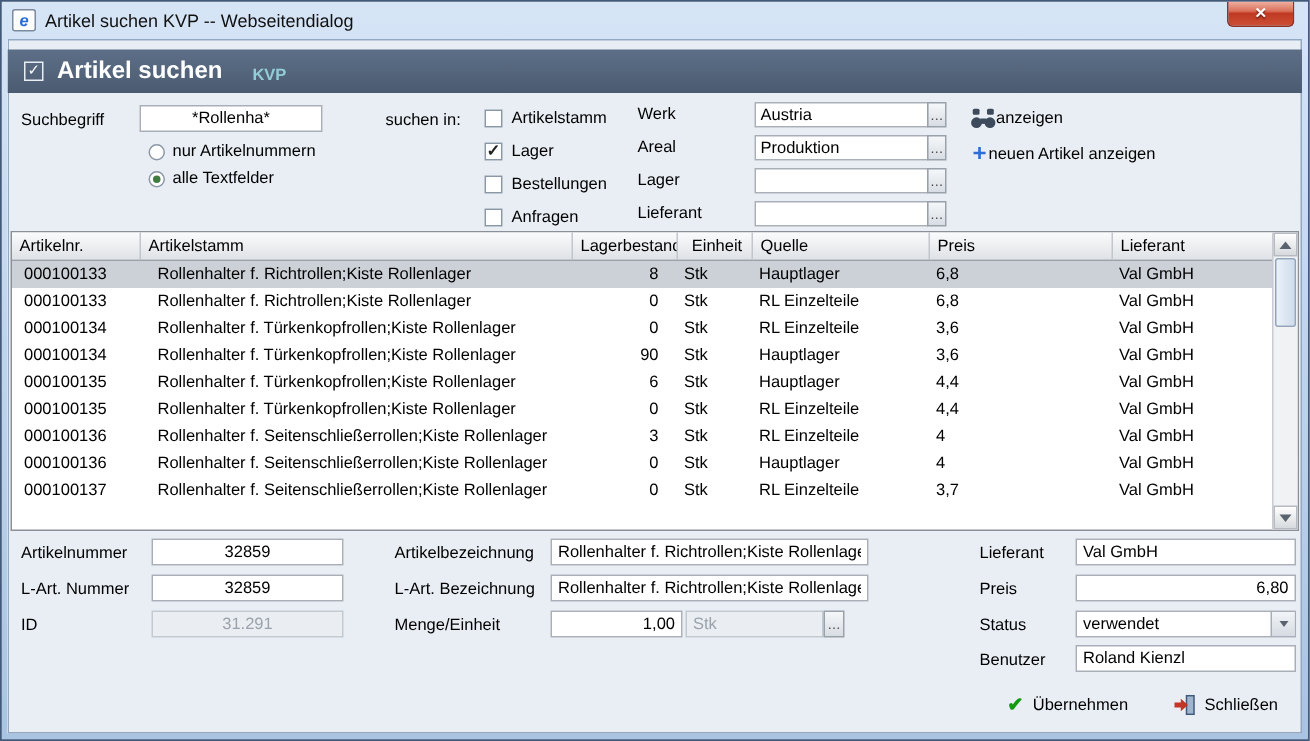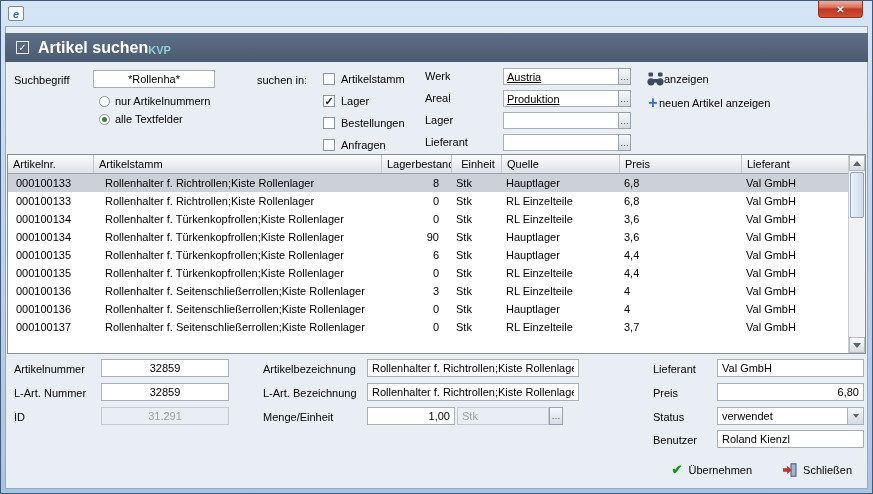--- a/index.html
+++ b/index.html
@@ -19,40 +19,40 @@
                color:#fff; display:flex; align-items:center; justify-content:center;
                font-size:10px; font-weight:bold; text-shadow:0 1px 1px #7a2315; }
   
   .window-body { height:463px; background:#e9eef5; box-shadow:inset 0 0 0 1px #93a9c2; position:relative; overflow:hidden; }
   
   .appheader { margin-top:7px; height:29px; background:linear-gradient(180deg,#5d6f87 0%,#4b5b71 100%);
                display:flex; align-items:center; padding:0 11px; }
   .hdr-icon { width:13px; height:13px; border:1px solid #e8eef5; color:#fff; font-size:10px;
               line-height:11px; text-align:center; margin-right:9px; }
   .hdr-title { color:#fff; font-weight:bold; font-size:16px; }
-  .hdr-sub { color:#93ced8; font-size:11px; font-weight:bold; margin-left:0; margin-top:4px; }
+  .hdr-sub { color:#93ced8; font-size:11px; font-weight:bold; margin-left:20px; margin-top:4px; }
   
   .search-panel { position:relative; height:92px; font-size:11px; }
   .lbl { position:absolute; font-size:11px; color:#000; white-space:nowrap; }
   .txt { position:absolute; height:18px; border:1px solid #a9afb8; background:#fff; font-size:11px; padding:0 3px; }
   .suchbegriff { left:88px; top:8px; width:122px; text-align:center; }
   .radio-group { position:absolute; left:94px; top:30px; }
   .radio-row { display:flex; align-items:center; height:18px; }
   .radio { width:11px; height:11px; border:1px solid #8a97a5; border-radius:50%; background:#fff;
            margin-right:5px; position:relative; flex:0 0 auto; }
   .radio.sel::after { content:""; position:absolute; left:2px; top:2px; width:5px; height:5px;
                       border-radius:50%; background:#3f7d3f; }
   .cb-group { position:absolute; left:318px; top:6px; }
   .cb-row { display:flex; align-items:center; height:22px; }
   .cb-box { width:12px; height:12px; border:1px solid #8a97a5; background:#fff; margin-right:6px;
             font-size:11px; line-height:10px; font-weight:bold; color:#222; text-align:center; flex:0 0 auto; }
   .lookup-group { position:absolute; left:420px; top:6px; }
   .lookup-row { display:flex; align-items:flex-start; height:22px;justify-content:center; }
   .lookup-row .llbl { width:78px; padding-top:2px; }
-  .lookup-row input { width:116px; height:17px; border:1px solid #a9afb8; background:#fff; font-size:11px; padding:0 3px;text-decoration:underline; }
+  .lookup-row input { width:116px; height:17px; border:1px solid #a9afb8; background:#fff; font-size:11px; padding:0 3px; }
   .dots-btn { width:13px; height:17px; border:1px solid #99a1ab; margin-left:-1px;
               background:linear-gradient(180deg,#f5f7f9,#d8dde4); font-size:9px; line-height:8px;
               color:#444; display:flex; align-items:center; justify-content:center; }
   .action { position:absolute; display:flex; align-items:center; gap:0; font-size:11px; }
   .action.anzeigen { left:642px; top:10px; }
   .action.neu { left:642px; top:35px; }
   .plus-glyph { color:#2e6cd6; font-size:16px; font-weight:bold; line-height:12px; width:12px; text-align:center; }
   
   .table-wrap { position:relative; margin:0 2px; width:859px; height:200px;
                 border:1px solid #8a8f98; background:#fff; display:flex; flex-direction:column; }
@@ -95,20 +95,21 @@
   .check-glyph { color:#129a12; font-size:13px; font-weight:bold; }
 </style>
 </head>
 <body>
 
 <div class="frame">
   <div class="titlebar">
     <div class="title-icon">
         <span>e</span>
       </div>
+    <div class="title-text">Artikel suchen KVP -- Webseitendialog</div>
     <div class="close-btn">
         <span>✕</span>
       </div>
   </div>
 
   <div class="window-body">
 
     <div class="appheader">
       <span class="hdr-icon">✓</span>
       <span class="hdr-title">Artikel suchen</span>

